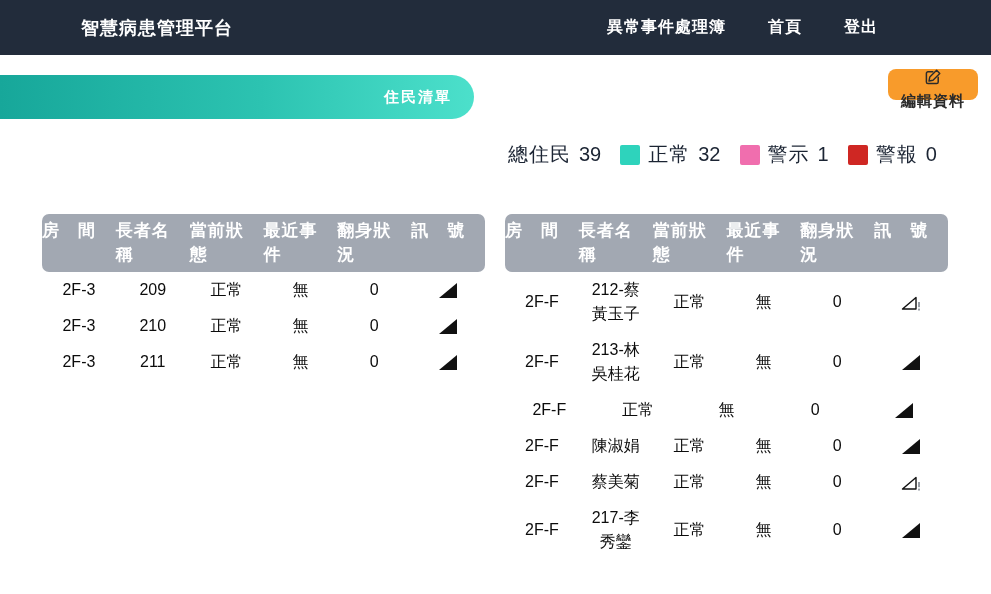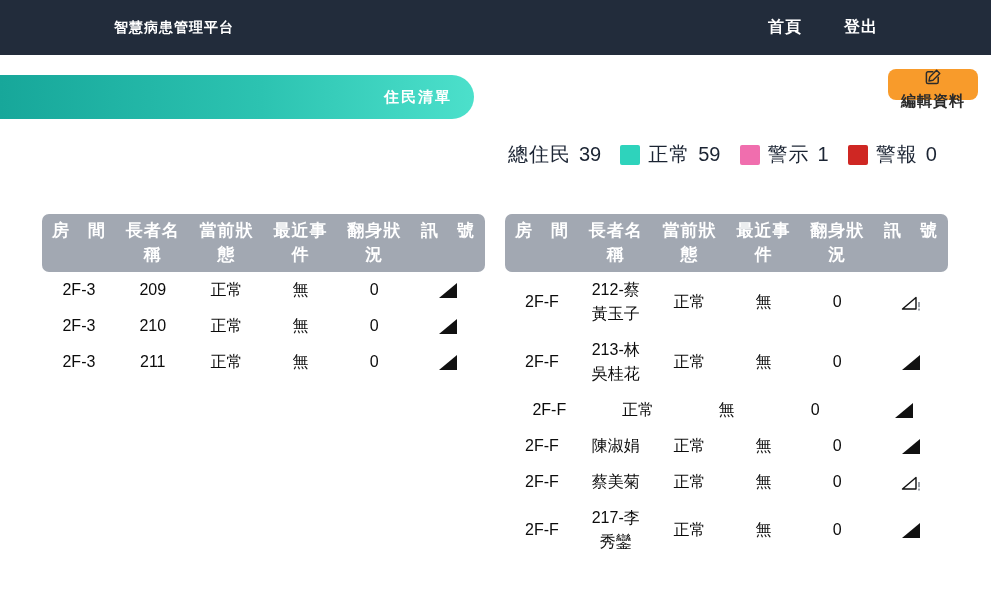--- a/index.html
+++ b/index.html
@@ -1,21 +1,21 @@
 <!DOCTYPE html>
 <html><head>
 <meta charset="utf-8">
 <style>
   * { margin:0; padding:0; box-sizing:border-box; }
   html,body { width:991px; height:594px; background:#ffffff; overflow:hidden;
     font-family:"Liberation Sans","DejaVu Sans",sans-serif; }
 
   
   .navbar { height:55px; background:#222c3b; display:flex; align-items:center; }
-  .navbar-title { color:#ffffff; font-size:14px; font-weight:bold; margin-left:114px; letter-spacing:1px; }
+  .navbar-title { color:#ffffff; font-size:18px; font-weight:bold; margin-left:81px; letter-spacing:1px; }
   .navbar-links { margin-left:auto; margin-right:113px; display:flex; align-items:center; gap:42px; }
   .nav-link { color:#ffffff; font-size:16px; font-weight:bold; cursor:pointer; letter-spacing:1px; }
 
   
   .banner-row { position:relative; margin-top:20px; height:44px; }
   .banner { width:474px; height:44px;
     background:linear-gradient(90deg,#17a79a 0%,#2cc3b1 55%,#4ce0cb 100%);
     border-radius:0 22px 22px 0;
     display:flex; align-items:center; justify-content:flex-end;
     padding-right:22px; }
@@ -30,31 +30,32 @@
     font-size:20px; color:#1b2433; }
   .legend-item { display:flex; align-items:center; gap:8px; }
   .legend-swatch { width:20px; height:20px; border-radius:2px; display:inline-block; }
   .legend-label { letter-spacing:1px; }
 
   
   .tables-row { display:flex; gap:20px; margin:46px 43px 0 42px; }
   .res-table { flex:1; }
   .thead { background:#a2a8b2; border-radius:7px; display:flex;
     padding:5px 0; color:#ffffff; font-weight:bold; font-size:17px; line-height:24px; }
-  .th { flex:1; text-align:center; white-space:pre-line; letter-spacing:1px; }
+  .th { flex:1; text-align:left; white-space:pre-line; letter-spacing:1px; }
   .tr { display:flex; align-items:center; padding:6px 0; font-size:16px; line-height:24px; color:#0c0c0c; }
   .td { flex:1; text-align:center; white-space:pre-line; }
   .td svg { vertical-align:middle; }
 </style>
 </head>
 <body>
 
 <div class="navbar">
   <div class="navbar-title">智慧病患管理平台</div>
   <div class="navbar-links">
+    <div class="nav-link">異常事件處理簿</div>
     <div class="nav-link">首頁</div>
     <div class="nav-link">登出</div>
   </div>
 </div>
 
 <div class="banner-row">
   <div class="banner">
     <span class="banner-label">住民清單</span>
   </div>
   <button class="edit-button">
@@ -69,21 +70,21 @@
 </div>
 
 <div class="legend-row">
   <div class="legend-item">
     <span class="legend-label">總住民</span>
     <span>39</span>
   </div>
   <div class="legend-item">
     <span class="legend-swatch" style="background:#2ed3bc;"></span>
     <span class="legend-label">正常</span>
-    <span>59</span>
+    <span>32</span>
   </div>
   <div class="legend-item">
     <span class="legend-swatch" style="background:#f06eae;"></span>
     <span class="legend-label">警示</span>
     <span>1</span>
   </div>
   <div class="legend-item">
     <span class="legend-swatch" style="background:#cf2723;"></span>
     <span class="legend-label">警報</span>
     <span>0</span>

